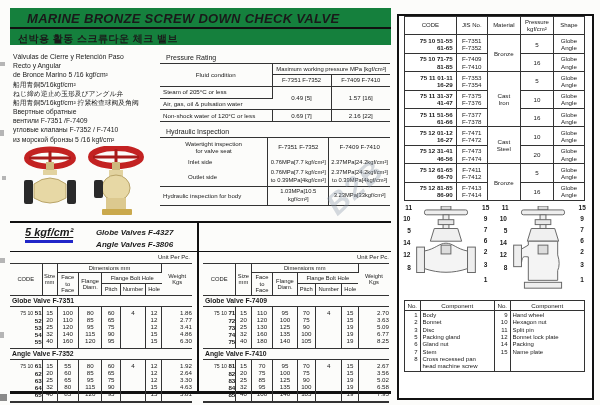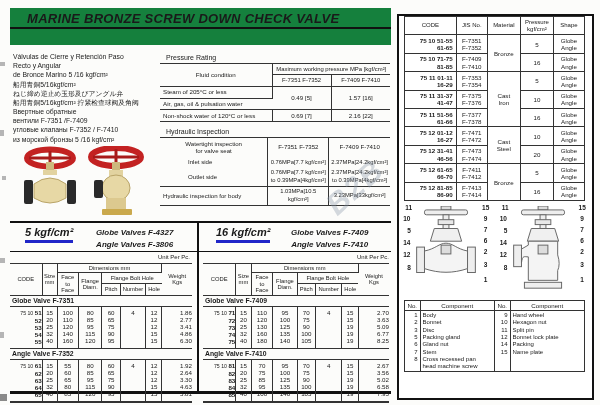--- a/index.html
+++ b/index.html
@@ -52,21 +52,21 @@
   .rule{position:absolute;background:#111;}
   .rule-top{left:10px;top:221px;width:381px;height:2px;}
   .rule-mid{left:10px;top:251px;width:381px;height:1px;}
   .rule-bottom{left:10px;top:391px;width:381px;height:3px;}
   .vdiv{position:absolute;left:197px;top:221px;width:2px;height:173px;background:#111;}
 
   
   .band{position:absolute;top:226px;height:24px;display:flex;align-items:flex-start;}
   .band-l{left:10px;width:186px;}
   .band-r{left:201px;width:188px;}
-  .p-wrap{margin-left:15px;display:inline-block;text-align:center;}
+  .p-wrap{margin-left:15px;display:inline-block;text-align:center;text-decoration:underline;}
   .p-label{font-size:11px;font-weight:bold;font-style:italic;white-space:nowrap;}
   .p-underline{height:3px;background:#2026c8;margin-top:2px;width:100%;}
   .v-names{flex:1;text-align:center;font-size:8px;font-weight:bold;font-style:italic;line-height:1.45;padding-top:1px;}
 
   .unit{position:absolute;font-size:6px;}
   .unit-l{left:10px;top:254px;width:180px;text-align:right;}
   .unit-r{left:204px;top:254px;width:185px;text-align:right;}
 
   
   .dim{position:absolute;top:263px;border-collapse:collapse;table-layout:fixed;font-size:6.2px;
@@ -114,20 +114,21 @@
 
   <div class="em" style="left:0;top:62px;width:5px;height:4px;"></div>
   <div class="em" style="left:0;top:130px;width:4px;height:6px;"></div>
   <div class="em" style="left:2px;top:176px;width:4px;height:4px;"></div>
   <div class="em" style="left:0;top:258px;width:5px;height:5px;"></div>
   <div class="em" style="left:0;top:332px;width:4px;height:6px;"></div>
   <div class="em" style="left:0;top:394px;width:7px;height:7px;background:#8a8a8a;"></div>
 
   <div class="title-block">
     <div class="main-title">MARINE BRONZE SCREW DOWN CHECK VALVE</div>
+    <div class="sub-title">선박용 활동 스크류다운 체크 밸브</div>
   </div>
 
   <div class="intro">
     <div>Válvulas de Cierre y Retención Paso</div>
     <div>Recto y Angular</div>
     <div>de Bronce Marino 5 /16 kgf/cm²</div>
     <div>船用青銅5/16kgf/cm²</div>
     <div>ねじ締め逆止め玉形及びアングル弁</div>
     <div>船用青銅5/16kgf/cm² 拧紧检查球阀及角阀</div>
     <div>Ввертные обратные</div>
@@ -234,30 +235,20 @@
   <div class="vdiv"></div>
 
   <div class="band band-l">
     <div class="p-wrap">
       <div class="p-label">5 kgf/cm²</div>
       <div class="p-underline"></div>
     </div>
     <div class="v-names">
       <div>Globe Valves F-4327</div>
       <div>Angle Valves F-3806</div>
-    </div>
-  </div>
-  <div class="band band-r">
-    <div class="p-wrap">
-      <div class="p-label">16 kgf/cm²</div>
-      <div class="p-underline"></div>
-    </div>
-    <div class="v-names">
-      <div>Globe Valves F-7409</div>
-      <div>Angle Valves F-7410</div>
     </div>
   </div>
 
   <div class="unit unit-l">Unit Per Pc.</div>
   <div class="unit unit-r">Unit Per Pc.</div>
 
   <table class="dim dim-l">
     <colgroup>
         <col style="width:30px">
         <col style="width:14px">

